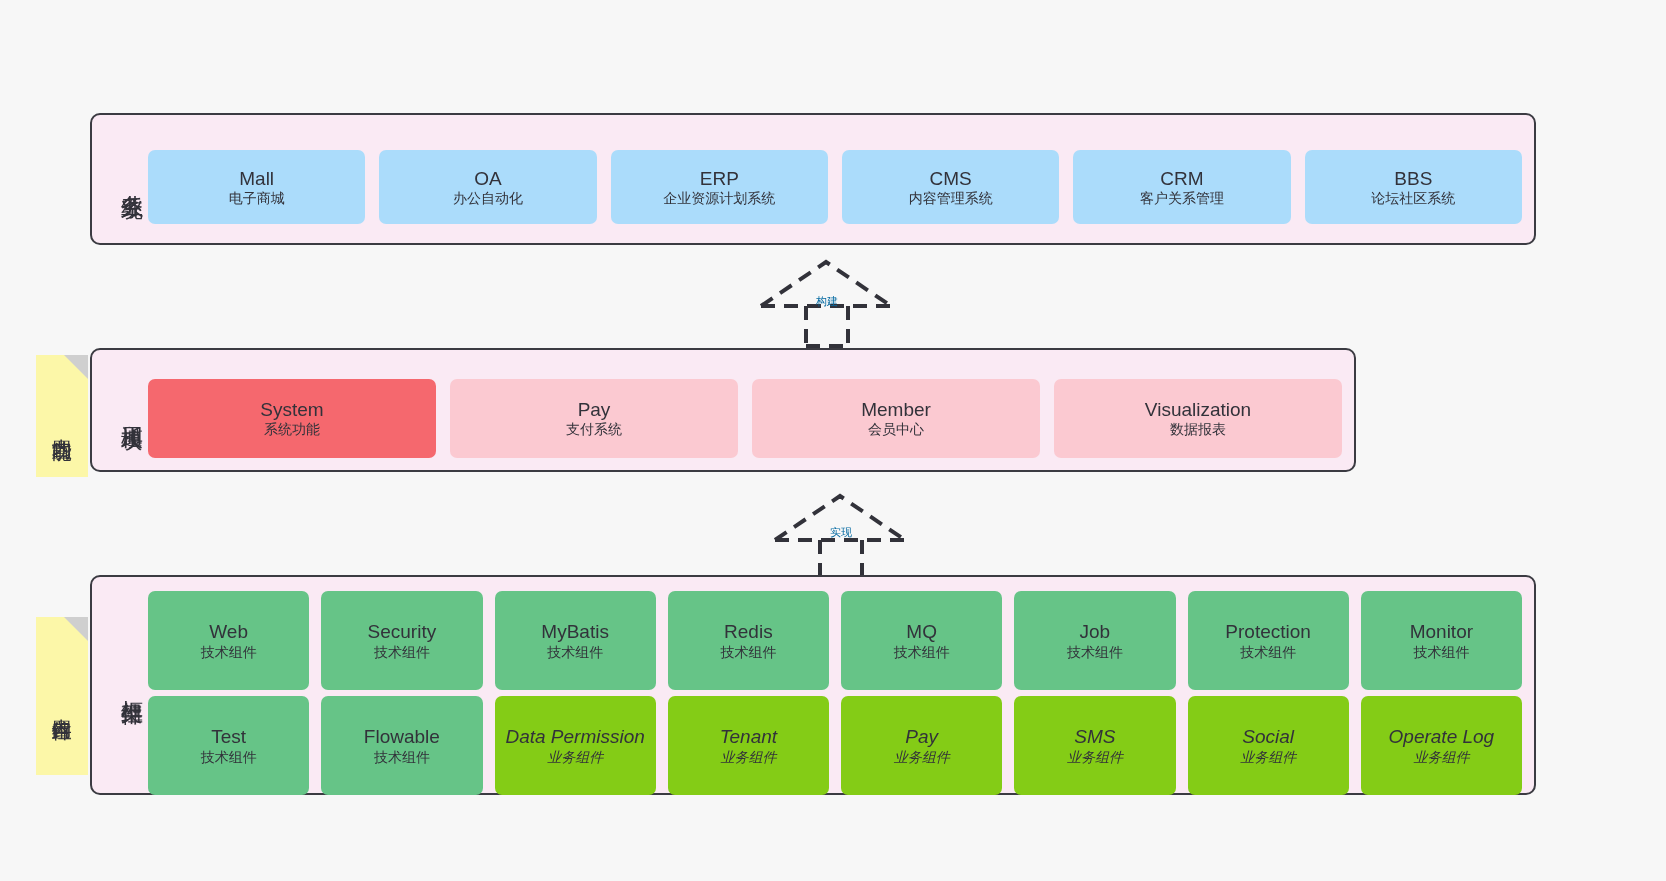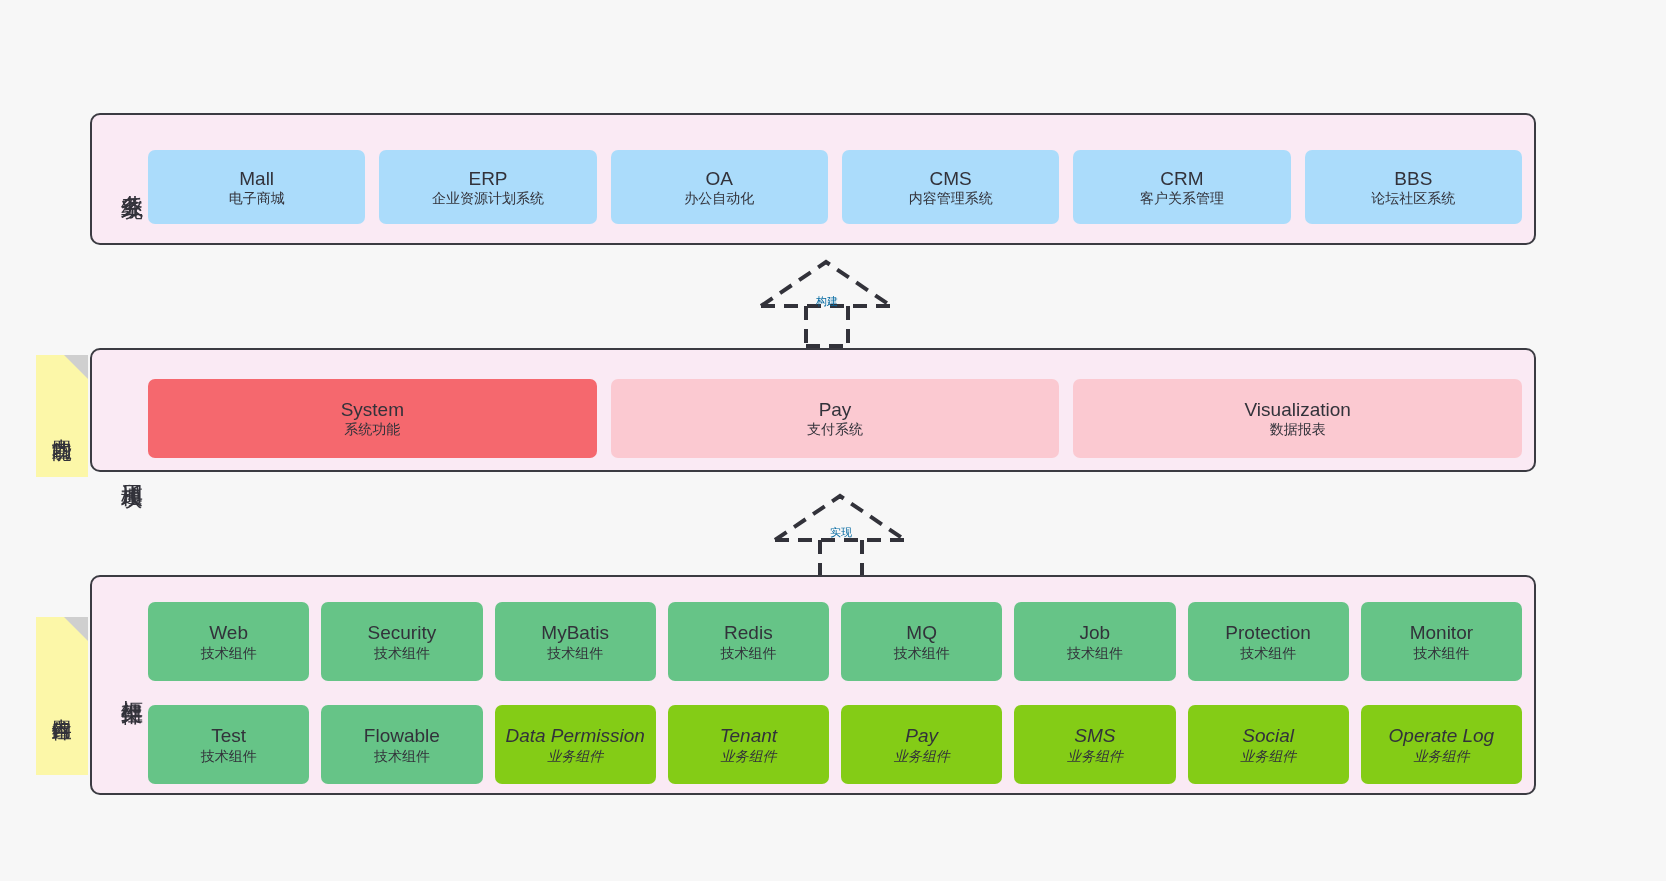--- a/index.html
+++ b/index.html
@@ -66,26 +66,26 @@
   .c-blue       { background: #abdcfb; }
   .c-red        { background: #f5686e; }
   .c-pink       { background: #fbc9d1; }
   .c-green      { background: #66c487; }
   .c-greenlight { background: #84cc16; font-style: italic; }
 
   
   #panel1 { left: 90px;  top: 113px; width: 1446px; height: 132px; }
   #panel1 .card { height: 74px; }
 
-  #panel2 { left: 90px;  top: 348px; width: 1446px; height: 124px; align-items: flex-end; }
+  #panel2 { left: 90px;  top: 348px; width: 1266px; height: 124px; }
   #panel2 .card { height: 79px; }
 
   #panel3 { left: 90px;  top: 575px; width: 1446px; height: 220px; }
   #panel3 .row { gap: 12px; }
-  #panel3 .card { height: 79px; }
+  #panel3 .card { height: 99px; }
   #panel3 .row.r1 { margin-bottom: 6px; }
 
   
   .note {
     position: absolute;
     background: #fcf7a8;
     color: #32323a;
     font-size: 20px;
     line-height: 1.12;
     text-align: center;
@@ -127,26 +127,26 @@
 
   <div class="panel" id="panel1">
     <div class="panel-label">业务系统</div>
     <div class="panel-body">
       <div class="row r1">
         <div class="card c-blue">
           <span class="name">Mall</span>
           <span class="sub">电子商城</span>
         </div>
         <div class="card c-blue">
+          <span class="name">OA</span>
+          <span class="sub">办公自动化</span>
+        </div>
+        <div class="card c-blue">
           <span class="name">ERP</span>
           <span class="sub">企业资源计划系统</span>
-        </div>
-        <div class="card c-blue">
-          <span class="name">OA</span>
-          <span class="sub">办公自动化</span>
         </div>
         <div class="card c-blue">
           <span class="name">CMS</span>
           <span class="sub">内容管理系统</span>
         </div>
         <div class="card c-blue">
           <span class="name">CRM</span>
           <span class="sub">客户关系管理</span>
         </div>
         <div class="card c-blue">
@@ -179,20 +179,24 @@
       <div class="row r1">
         <div class="card c-red">
           <span class="name">System</span>
           <span class="sub">系统功能</span>
         </div>
         <div class="card c-pink">
           <span class="name">Pay</span>
           <span class="sub">支付系统</span>
         </div>
         <div class="card c-pink">
+          <span class="name">Member</span>
+          <span class="sub">会员中心</span>
+        </div>
+        <div class="card c-pink">
           <span class="name">Visualization</span>
           <span class="sub">数据报表</span>
         </div>
       </div>
     </div>
   </div>
 
   <div class="genarrow" id="arrow2">
     <svg width="150" height="90" viewBox="0 0 150 90" aria-hidden="true">
       <path d="M5 48 L70 4 L135 48" fill="none" stroke="#32323a" stroke-width="4" stroke-dasharray="14,9" stroke-linecap="butt"></path>

